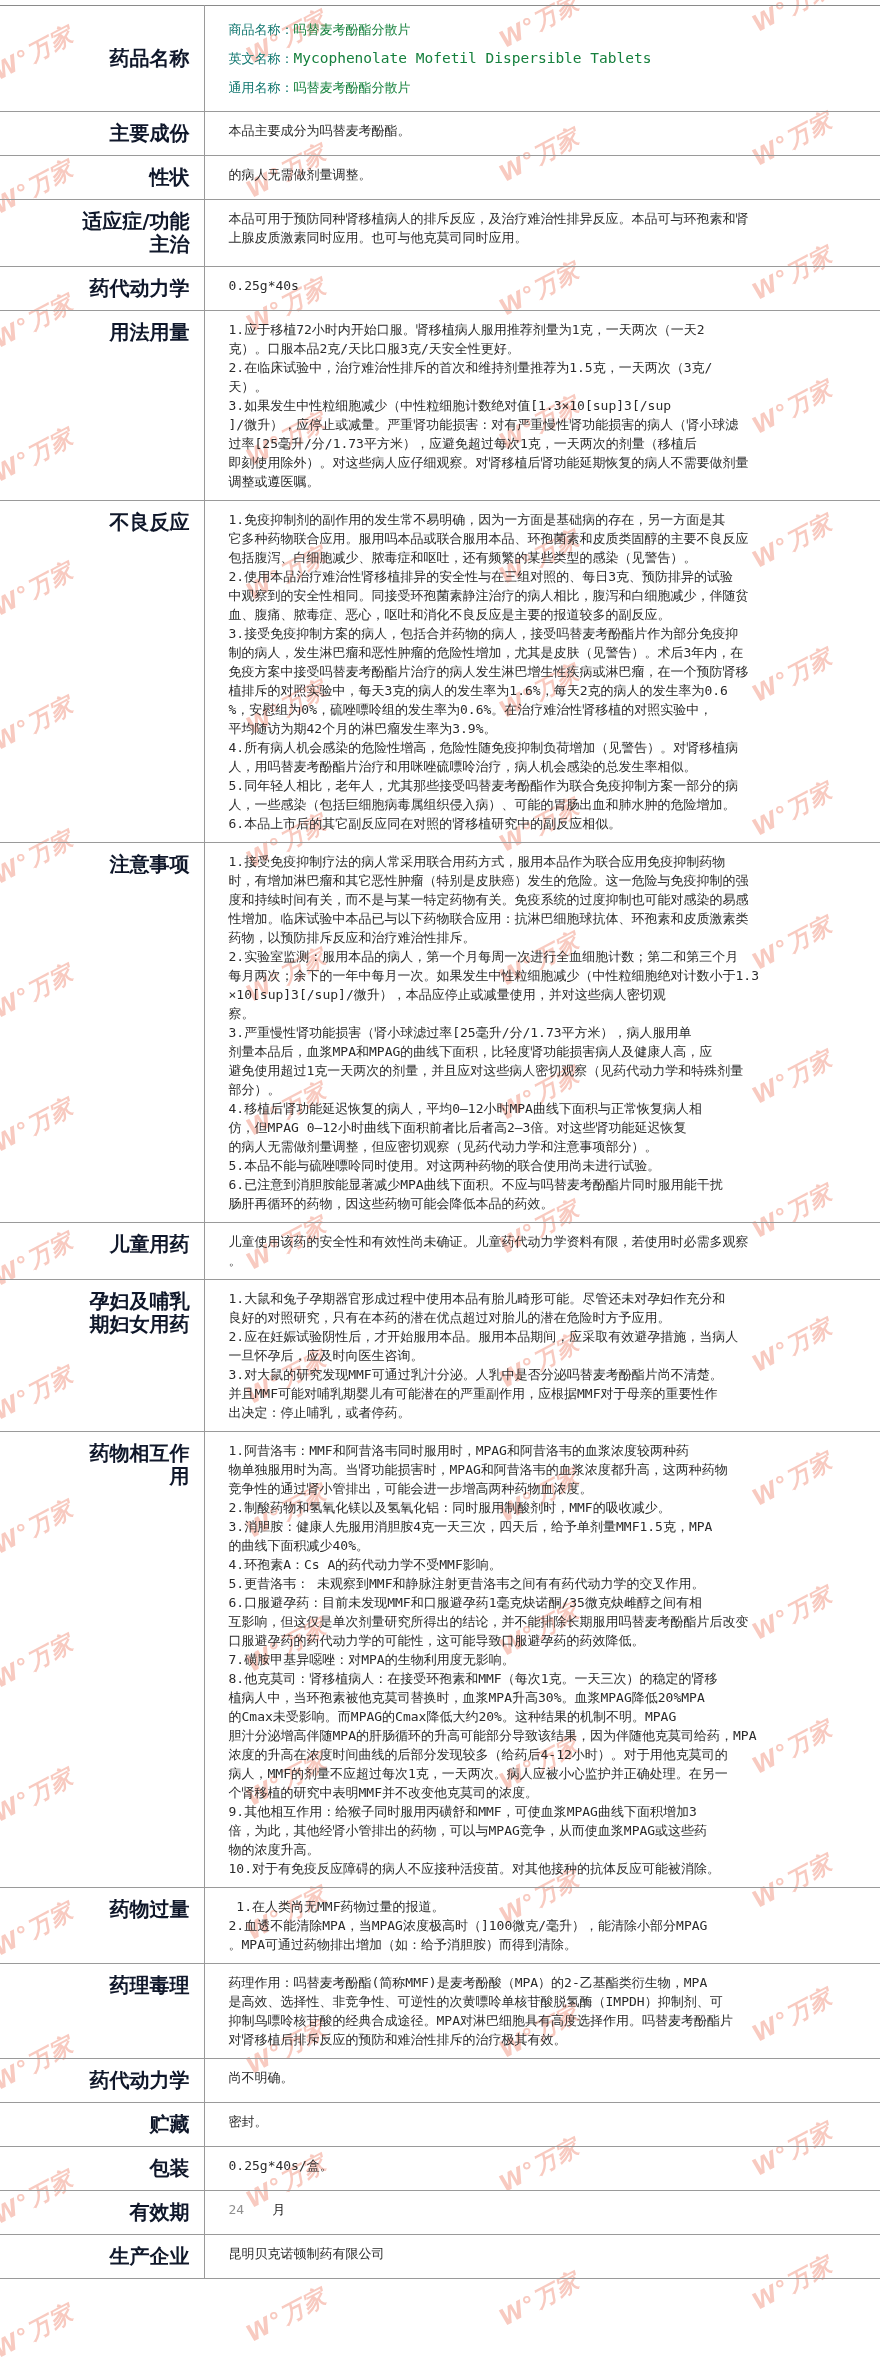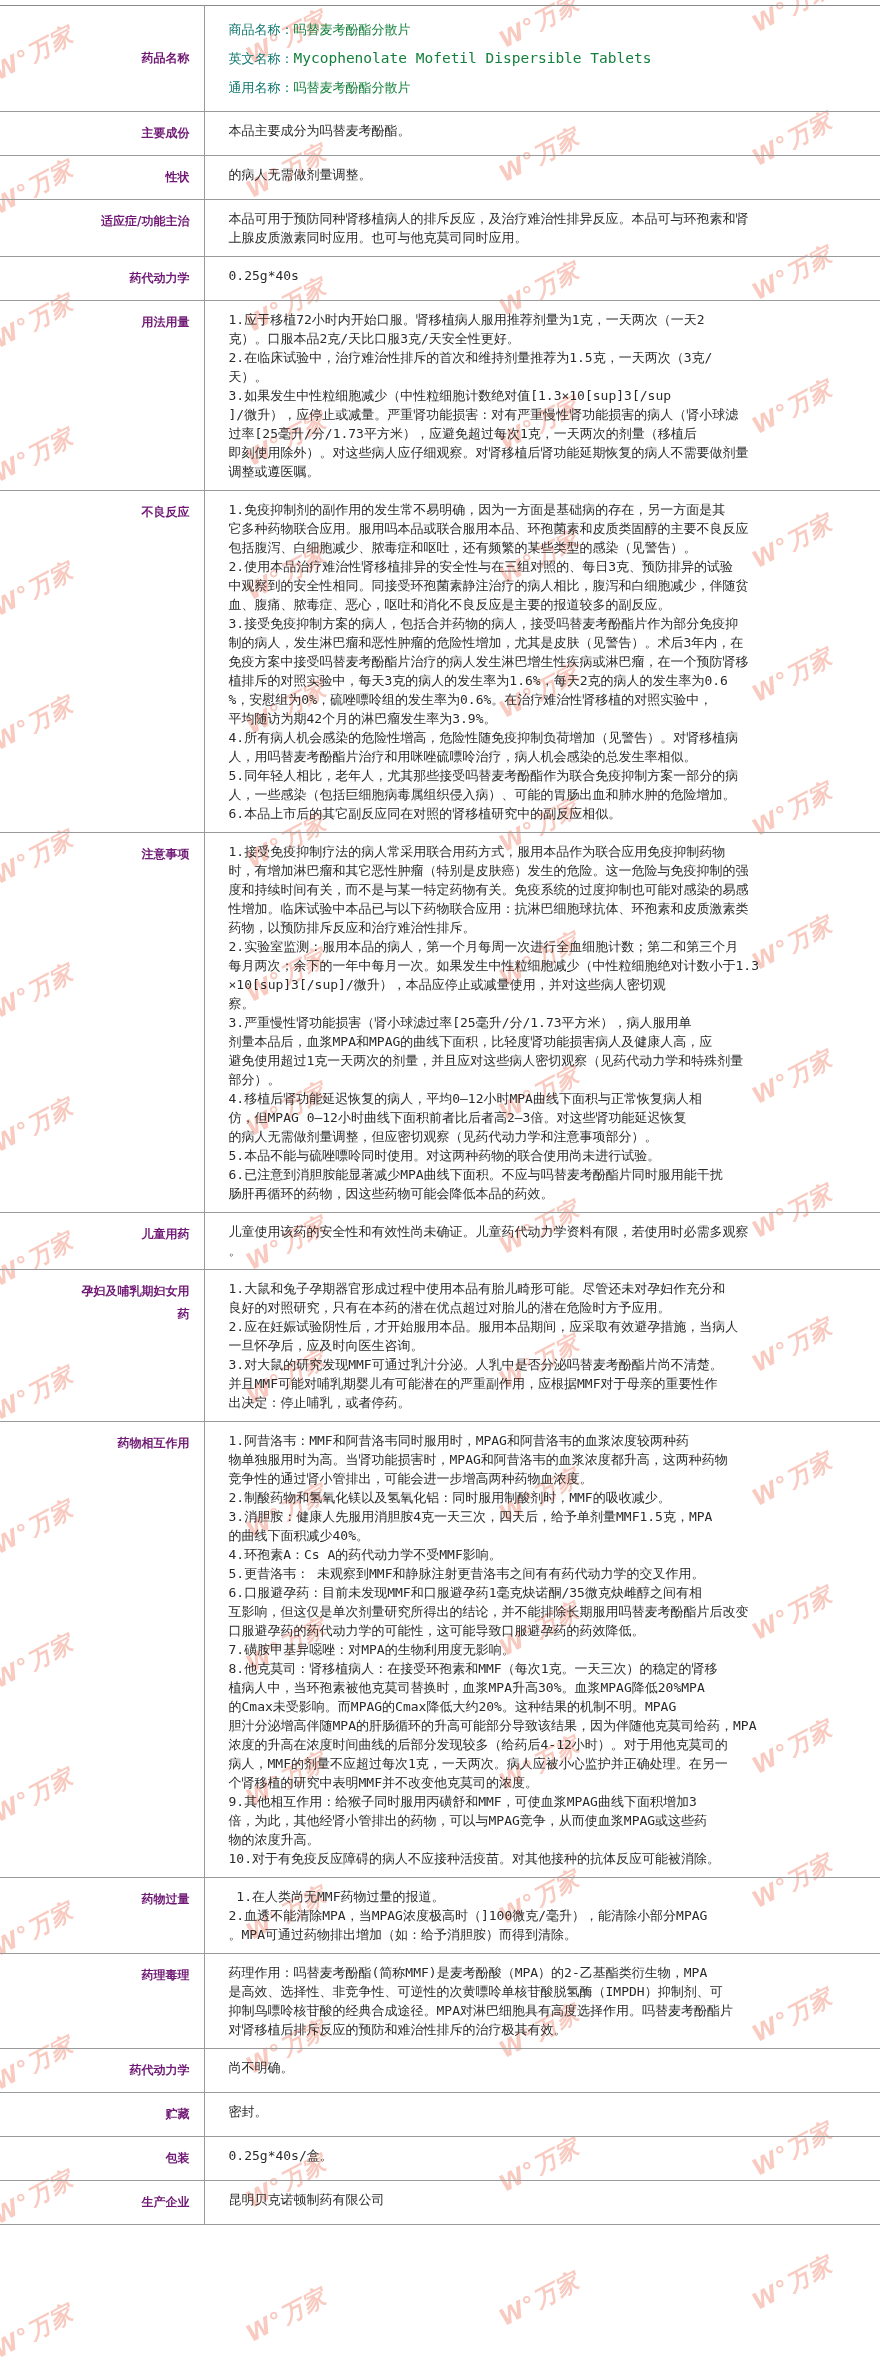--- a/index.html
+++ b/index.html
@@ -16,21 +16,21 @@
     color:rgba(236,115,90,0.38);transform:rotate(-28deg);white-space:nowrap;
     font-family:"DejaVu Sans",sans-serif;letter-spacing:1px;
   }
   table.drug-table{
     border-collapse:collapse;width:880px;position:relative;z-index:1;
     margin-top:5px;border-top:1px solid #8a8a8a;table-layout:fixed;
   }
   th.row-label{
     width:204px;box-sizing:border-box;
     border-right:1px solid #9a9a9a;border-bottom:1px solid #9a9a9a;
-    font-size:12px;font-weight:bold;color:#701a75;text-align:right;
+    font-size:20px;font-weight:bold;color:#0f172a;text-align:right;
     vertical-align:top;padding:10px 14px 10px 74px;line-height:23px;
     font-family:"DejaVu Sans",sans-serif;word-break:break-all;
   }
   td.row-content{
     border-bottom:1px solid #9a9a9a;font-size:13px;color:#2b2b2b;
     line-height:19px;padding:9px 14px 9px 24px;vertical-align:top;
     font-family:"DejaVu Sans Mono","DejaVu Sans",sans-serif;
   }
   td.pre{white-space:pre-wrap;word-break:break-all;}
   tr.row-name th.row-label, tr.row-name td.row-content{vertical-align:middle;}
@@ -260,17 +260,21 @@
       </tr>
       <tr>
         <th class="row-label">贮藏</th>
         <td class="row-content pre">密封。</td>
       </tr>
       <tr>
         <th class="row-label">包装</th>
         <td class="row-content pre">0.25g*40s/盒。</td>
       </tr>
       <tr>
+        <th class="row-label">有效期</th>
+        <td class="row-content"><span class="validity-number">24</span><span class="validity-unit">月</span></td>
+      </tr>
+      <tr>
         <th class="row-label">生产企业</th>
         <td class="row-content pre">昆明贝克诺顿制药有限公司</td>
       </tr>
     </tbody>
 </table>
 
 </body></html>

